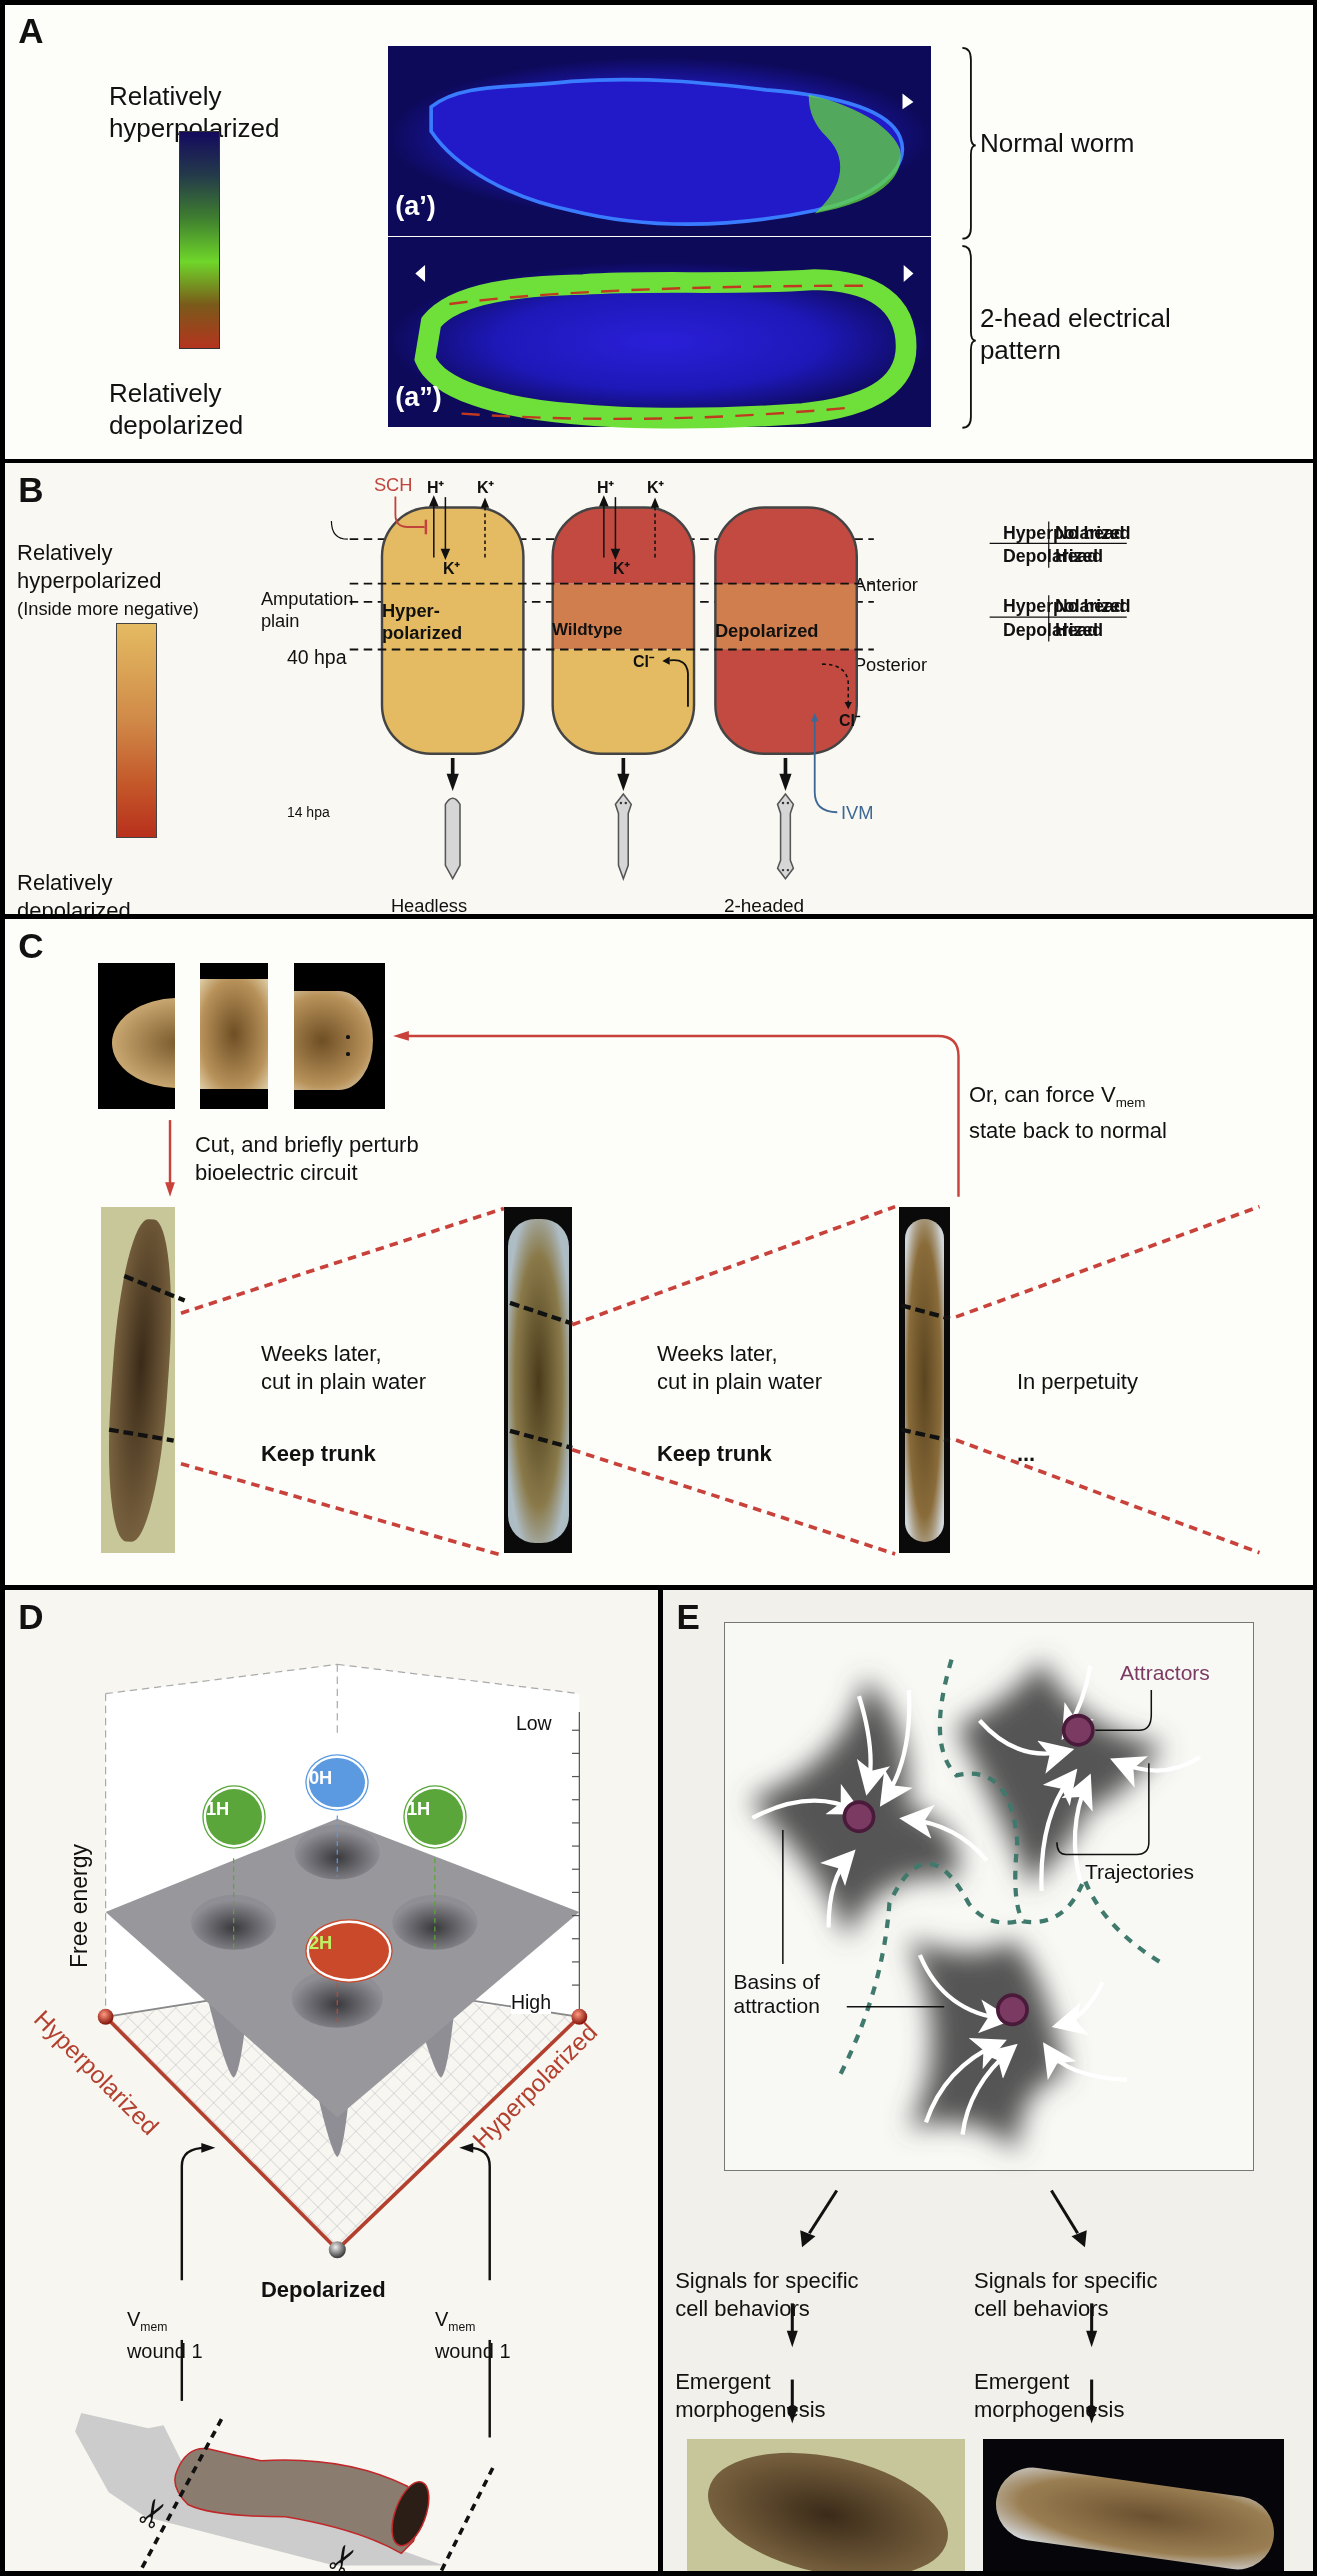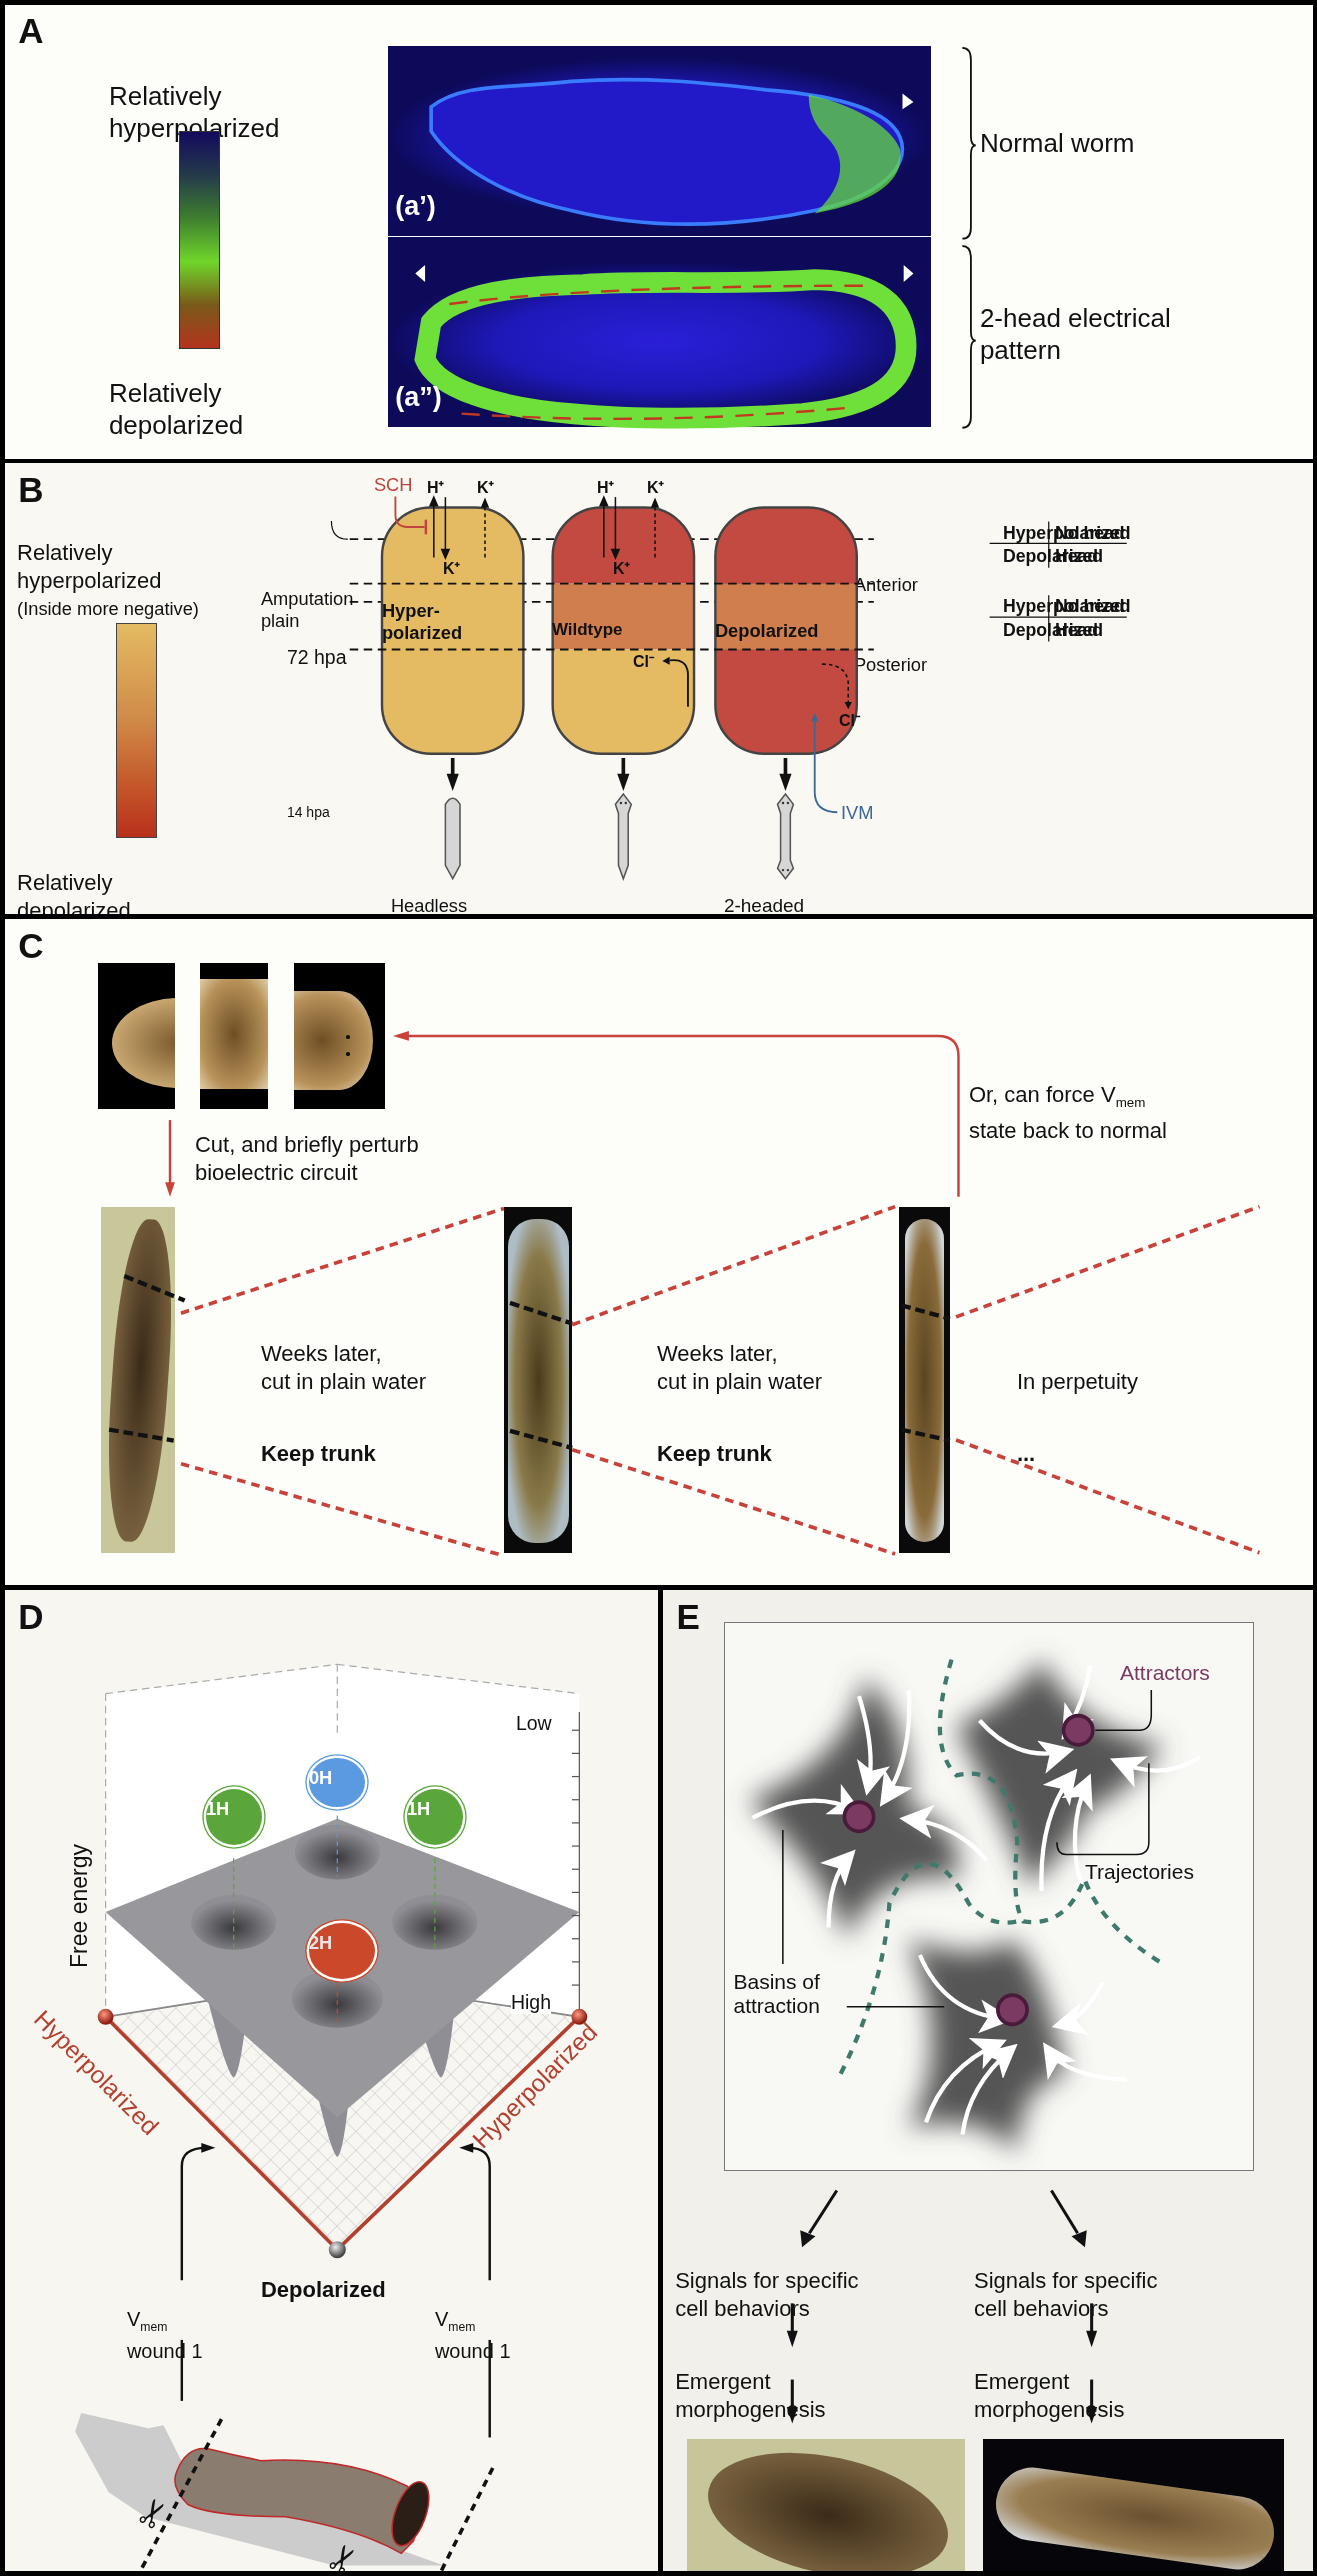--- a/index.html
+++ b/index.html
@@ -74,21 +74,21 @@
   <div class="abs ctr t38" style="left:12.2px;top:390px;width:244px;">
     <div>Relatively</div>
     <div>depolarized</div>
     <div style="font-size:18.3px;">(Inside more positive)</div>
   </div>
 
   <div class="abs ctr" style="left:256px;top:109px;width:152px;font-size:18.3px;line-height:22px;">
     <div>Amputation</div>
     <div>plain</div>
   </div>
-  <div class="abs" style="left:282px;top:183px;font-size:19.5px;">72 hpa</div>
+  <div class="abs" style="left:282px;top:183px;font-size:19.5px;">40 hpa</div>
   <div class="abs" style="left:282px;top:341px;font-size:14px;">14 hpa</div>
   <div class="abs" style="left:849px;top:111px;font-size:18.3px;">Anterior</div>
   <div class="abs" style="left:849px;top:191px;font-size:18.3px;">Posterior</div>
   <div class="abs" style="left:369px;top:11px;font-size:18.3px;color:#c0443c;">SCH</div>
   <div class="abs" style="left:836px;top:339px;font-size:18.3px;color:#3e6894;">IVM</div>
 
   <svg width="1308" height="451" id="svgB" viewBox="0 0 2145 740">
 
     <line x1="565" y1="125" x2="1425" y2="125" stroke="#111" stroke-width="3" stroke-dasharray="14 9"></line>
     <line x1="565" y1="228" x2="1425" y2="228" stroke="#111" stroke-width="3" stroke-dasharray="14 9"></line>
@@ -373,21 +373,21 @@
       <line x1="355" y1="1360" x2="200" y2="1650"></line>
       <line x1="800" y1="1440" x2="640" y2="1760"></line>
     </g>
   </svg>
   <div class="abs" style="left:133px;top:902px;font-size:37px;transform:rotate(-60deg);">✂</div>
   <div class="abs" style="left:323px;top:948px;font-size:37px;transform:rotate(-60deg);">✂</div>
 
   <div class="abs ctr b" style="left:201px;top:183px;width:56px;height:56px;border-radius:50%;background:#5aa63a;color:#fff;font-size:18.3px;line-height:39px;box-shadow:0 0 0 2.4px #fff,0 0 0 3.7px #5aa63a;"><span>1H</span></div>
   <div class="abs ctr b" style="left:304px;top:152px;width:56px;height:49px;border-radius:50%;background:#5b9ae0;color:#fff;font-size:18.3px;line-height:39px;box-shadow:0 0 0 2.4px #fff,0 0 0 3.7px #5b9ae0;"><span>0H</span></div>
   <div class="abs ctr b" style="left:402px;top:183px;width:56px;height:56px;border-radius:50%;background:#5aa63a;color:#fff;font-size:18.3px;line-height:39px;box-shadow:0 0 0 2.4px #fff,0 0 0 3.7px #5aa63a;"><span>1H</span></div>
-  <div class="abs ctr b" style="left:304px;top:317px;width:66px;height:56px;border-radius:50%;background:#c9492a;color:#e5e5e5;font-size:18.3px;line-height:39px;box-shadow:0 0 0 2.4px #fff,0 0 0 3.7px #c9492a;"><span>2H</span></div>
+  <div class="abs ctr b" style="left:304px;top:317px;width:80px;height:56px;border-radius:50%;background:#c9492a;color:#bef264;font-size:18.3px;line-height:39px;box-shadow:0 0 0 2.4px #fff,0 0 0 3.7px #c9492a;"><span>2H</span></div>
 
   <div class="abs" style="left:18.3px;top:195px;font-size:23px;transform:rotate(-90deg);transform-origin:left top;top:378px;left:61px;">Free energy</div>
   <div class="abs" style="left:511px;top:122px;font-size:19.5px;">Low</div>
   <div class="abs" style="left:506px;top:401px;font-size:19.5px;background:#fff;">High</div>
   <div class="abs" style="left:12.2px;top:500px;font-size:24.4px;color:#b3402f;transform:rotate(45deg);transform-origin:left top;left:43px;top:415px;">Hyperpolarized</div>
   <div class="abs" style="font-size:24.4px;color:#b3402f;transform:rotate(-45deg);transform-origin:left bottom;left:482px;top:536px;">Hyperpolarized</div>
   <div class="abs ctr b" style="left:256px;top:671px;width:152px;font-size:22px;">Depolarized</div>
 
   <div class="abs ctr t34" style="left:122px;top:701px;width:110px;">
     <div><span>V</span><sub style="font-size:12.2px;">mem</sub></div>

